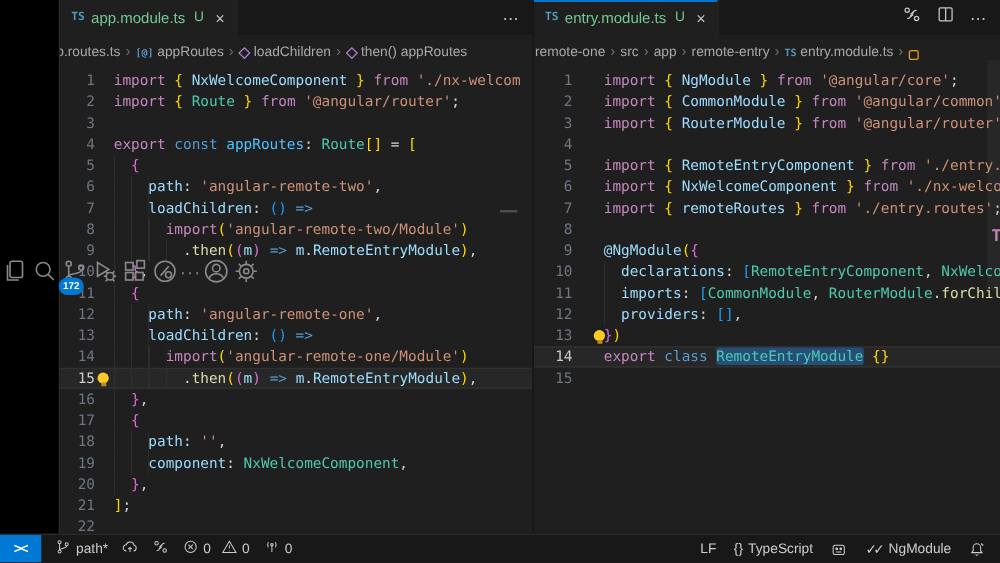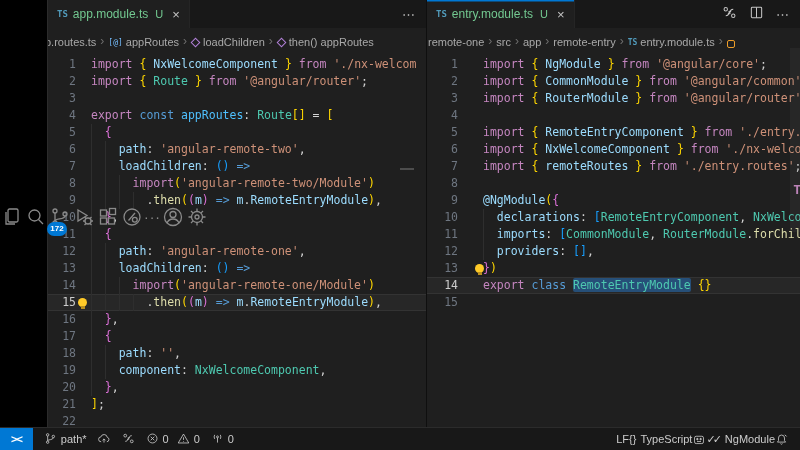--- a/index.html
+++ b/index.html
@@ -65,21 +65,21 @@
 
   .overview-dash { position:absolute; right:12px; top:120px; width:14px; height:2px; background:#4d4d4d; }
   .frag-t { position:absolute; right:-1px; top:134px; color:#c586c0; font-family:"DejaVu Sans Mono", monospace; font-weight:bold; font-size:13px; }
   .scroll-slider { position:absolute; right:0; top:0; width:10px; height:184px; background:rgba(121,121,121,0.10); }
 
   
   .statusbar { position:absolute; left:0; bottom:0; width:800px; height:23px; background:#181818; border-top:1px solid #2b2b2b; display:flex; align-items:center; color:#cccccc; font-size:11px; white-space:nowrap; z-index:6; }
   .sb-remote { height:100%; background:#0078d4; color:#fff; display:flex; align-items:center; padding:0 11px; font-weight:bold; letter-spacing:-1px; font-size:11px; cursor:pointer; }
   .sb-item { display:flex; align-items:center; gap:4px; margin-left:11px; cursor:pointer; }
   .sb-item svg { stroke:#cccccc; fill:none; stroke-width:1; }
-  .sb-right { margin-left:auto; display:flex; align-items:center; padding-right:12px; }
+  .sb-right { margin-left:auto; display:flex; align-items:center; gap:14px; padding-right:12px; }
   .sb-right .sb-item { margin-left:0; }
   .sb-checks { letter-spacing:-3px; margin-right:2px; }
 </style>
 </head>
 <body>
 
 <div class="app">
 
   <div class="activitybar">
     <div class="ab-item">

